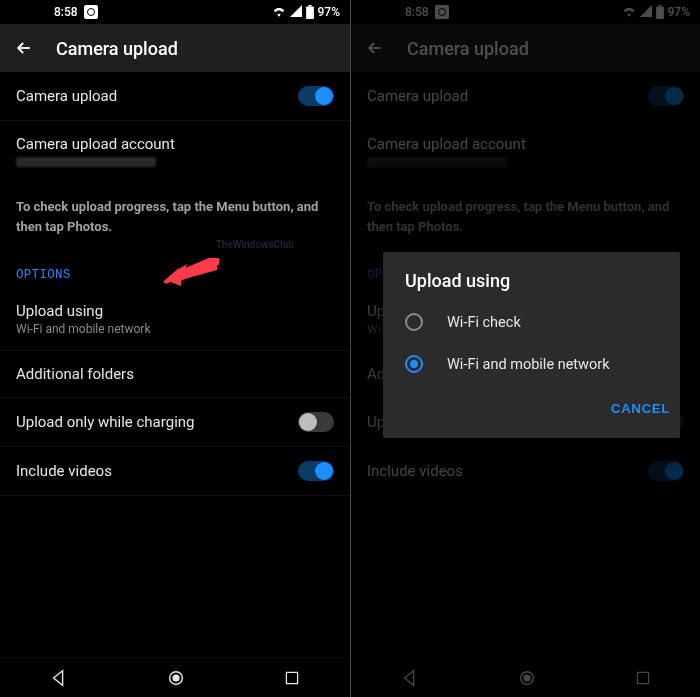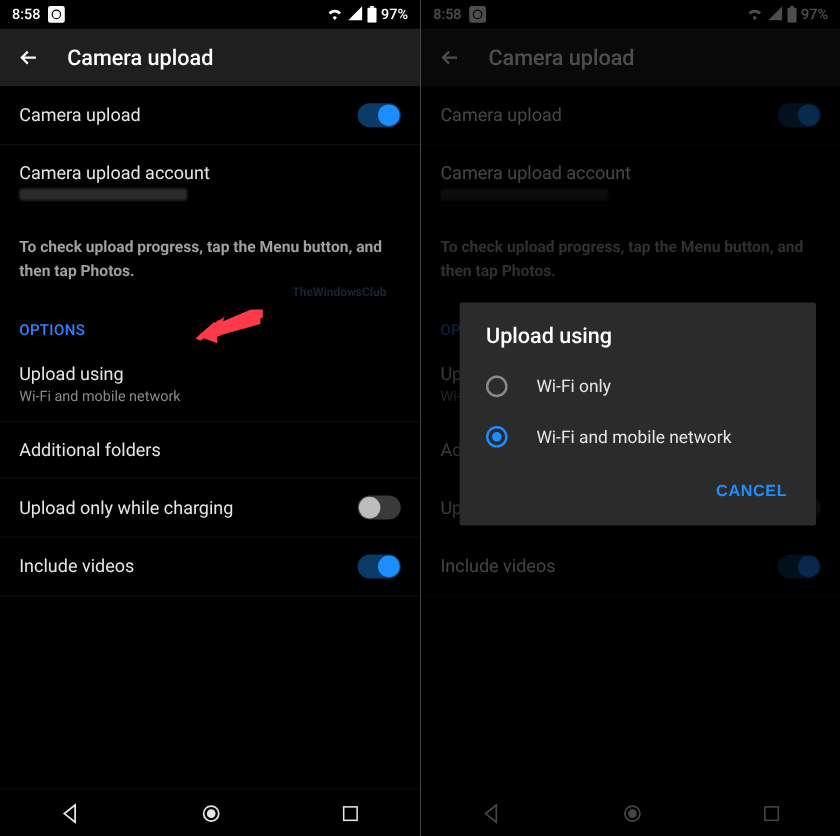--- a/index.html
+++ b/index.html
@@ -24,21 +24,21 @@
   .status-bar {
     height: 24px;
     background: #000;
     color: #fff;
     display: flex;
     align-items: center;
     padding: 0 10px;
     font-size: 12px;
     font-weight: 500;
   }
-  .status-left { flex: 1; display: flex; align-items: center; gap: 6px; }
+  .status-left { flex: 1; display: flex; align-items: center; gap: 6px; margin-left: 44px; }
   .status-right { display: flex; align-items: flex-start; gap: 4px; }
   .app-bar {
     height: 48px;
     background: #1f1f1f;
     display: flex;
     align-items: center;
     padding: 0 14px;
     gap: 22px;
     color: #fff;
   }
@@ -63,31 +63,32 @@
   .hint {
     color: #a0a0a0;
     font-size: 13px;
     padding: 16px 16px 20px 16px;
     line-height: 1.5;
     position: relative;
     font-weight: bold;
   }
   .watermark {
     position: absolute;
-    right: 28px; bottom: 4px;
+    right: 56px; bottom: 4px;
     color: #2a3a55;
     font-size: 10px;
     opacity: 0.6;
   }
   .section-label {
     color: #2f82ff;
     font-size: 12.5px;
     font-weight: 500;
     padding: 12px 16px 6px 16px;
     letter-spacing: 0.3px;
+    font-family: Liberation Mono, monospace;
   }
   .toggle {
     width: 36px; height: 20px;
     border-radius: 10px;
     position: relative;
   }
   .toggle .knob {
     width: 18px; height: 18px;
     border-radius: 50%;
     position: absolute;
@@ -154,21 +155,21 @@
   .radio.selected::after {
     content: "";
     position: absolute;
     inset: 3px;
     background: #1c8eff;
     border-radius: 50%;
   }
   .dialog-actions {
     display: flex;
     justify-content: flex-end;
-    padding: 8px 14px 10px 14px;
+    padding: 8px 0 10px 14px;
   }
   .dialog-btn {
     color: #1c8eff;
     font-size: 13.5px;
     font-weight: 600;
     letter-spacing: 0.5px;
     padding: 8px 10px;
     background: none;
     border: none;
   }
@@ -388,21 +389,21 @@
         </svg>
     </div>
   </div>
 
   <div class="scrim"></div>
 
   <div class="dialog">
     <div class="dialog-title">Upload using</div>
     <div class="dialog-option">
       <span class="radio"></span>
-      <span>Wi-Fi only</span>
+      <span>Wi-Fi check</span>
     </div>
     <div class="dialog-option">
       <span class="radio selected"></span>
       <span>Wi-Fi and mobile network</span>
     </div>
     <div class="dialog-actions">
       <button class="dialog-btn">CANCEL</button>
     </div>
   </div>
 </div>

